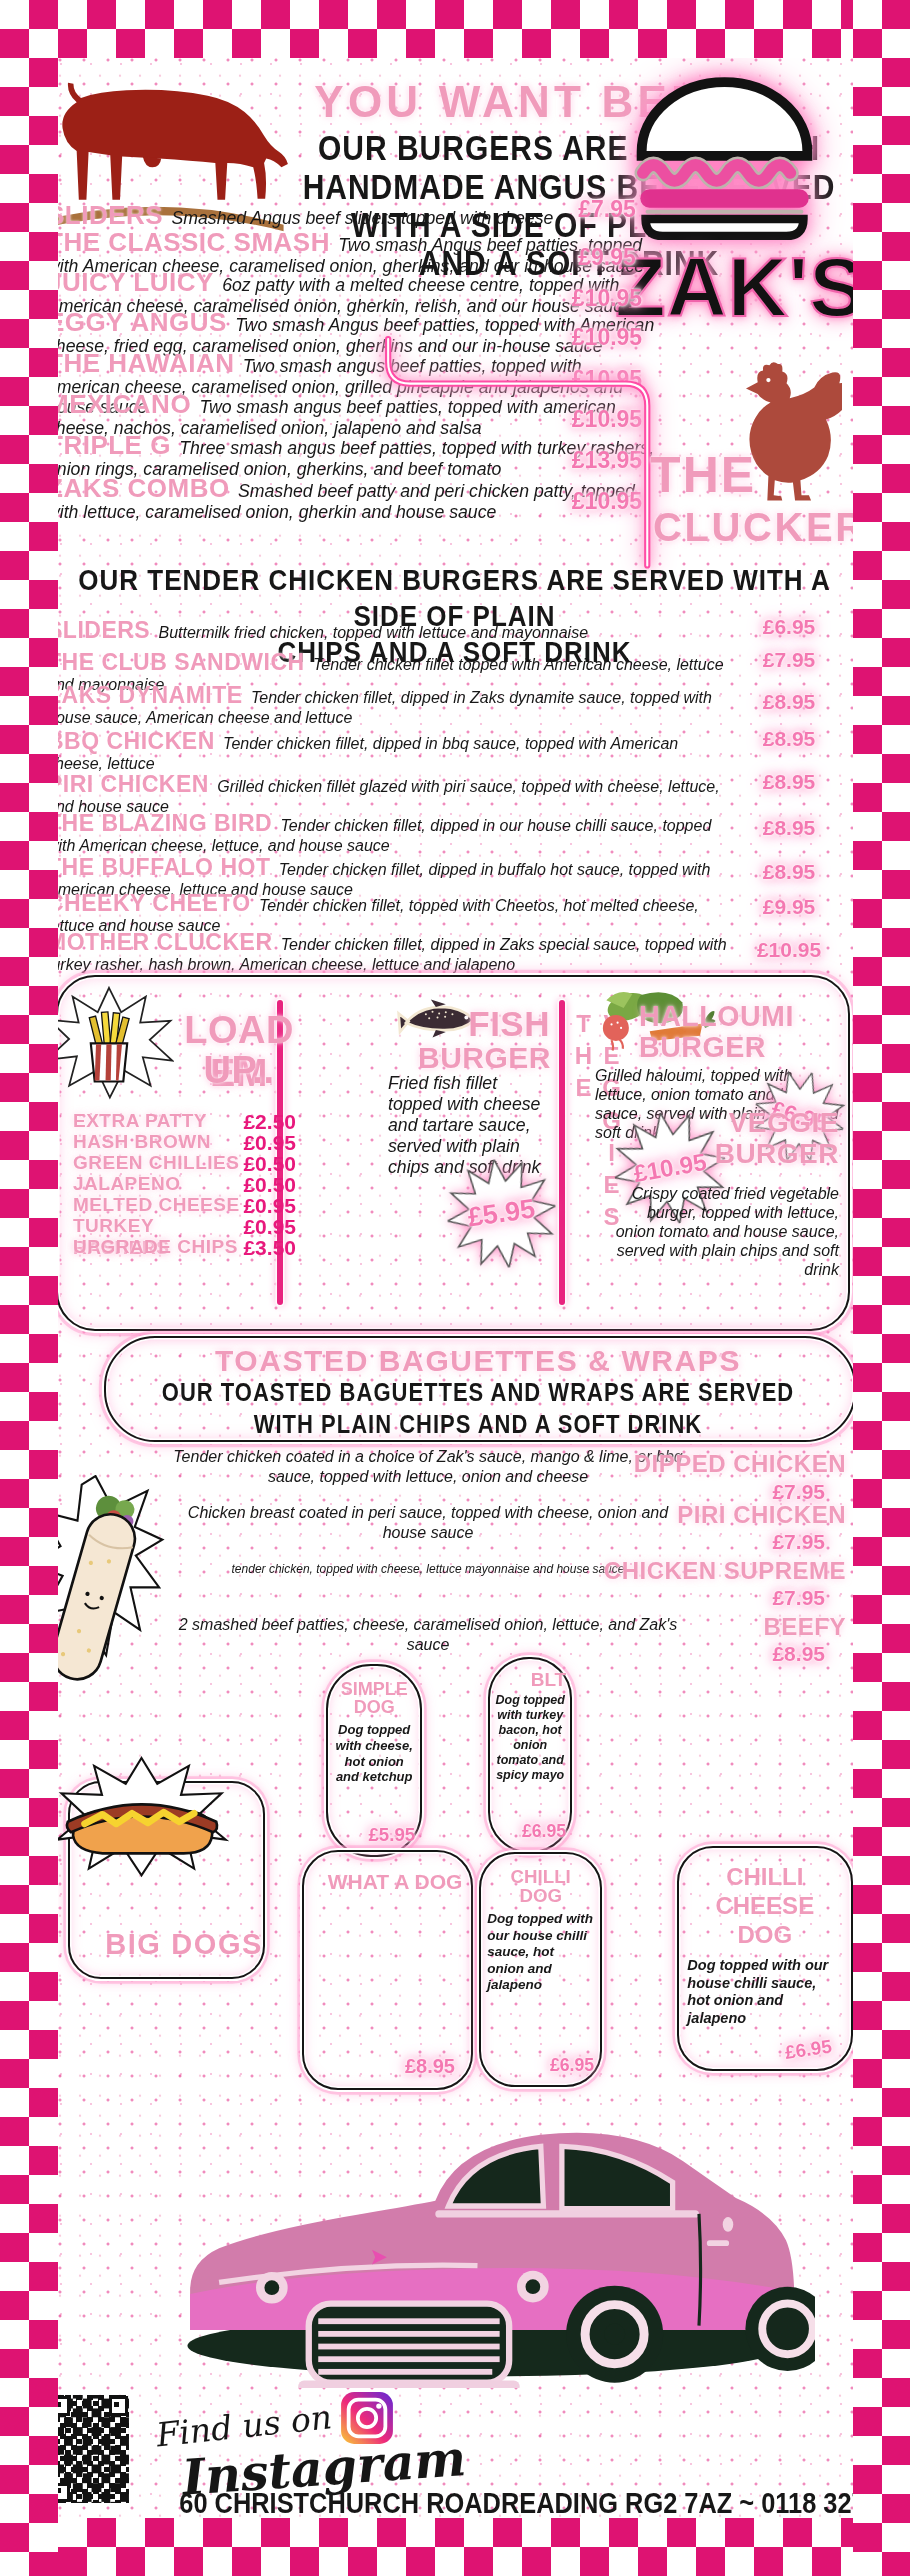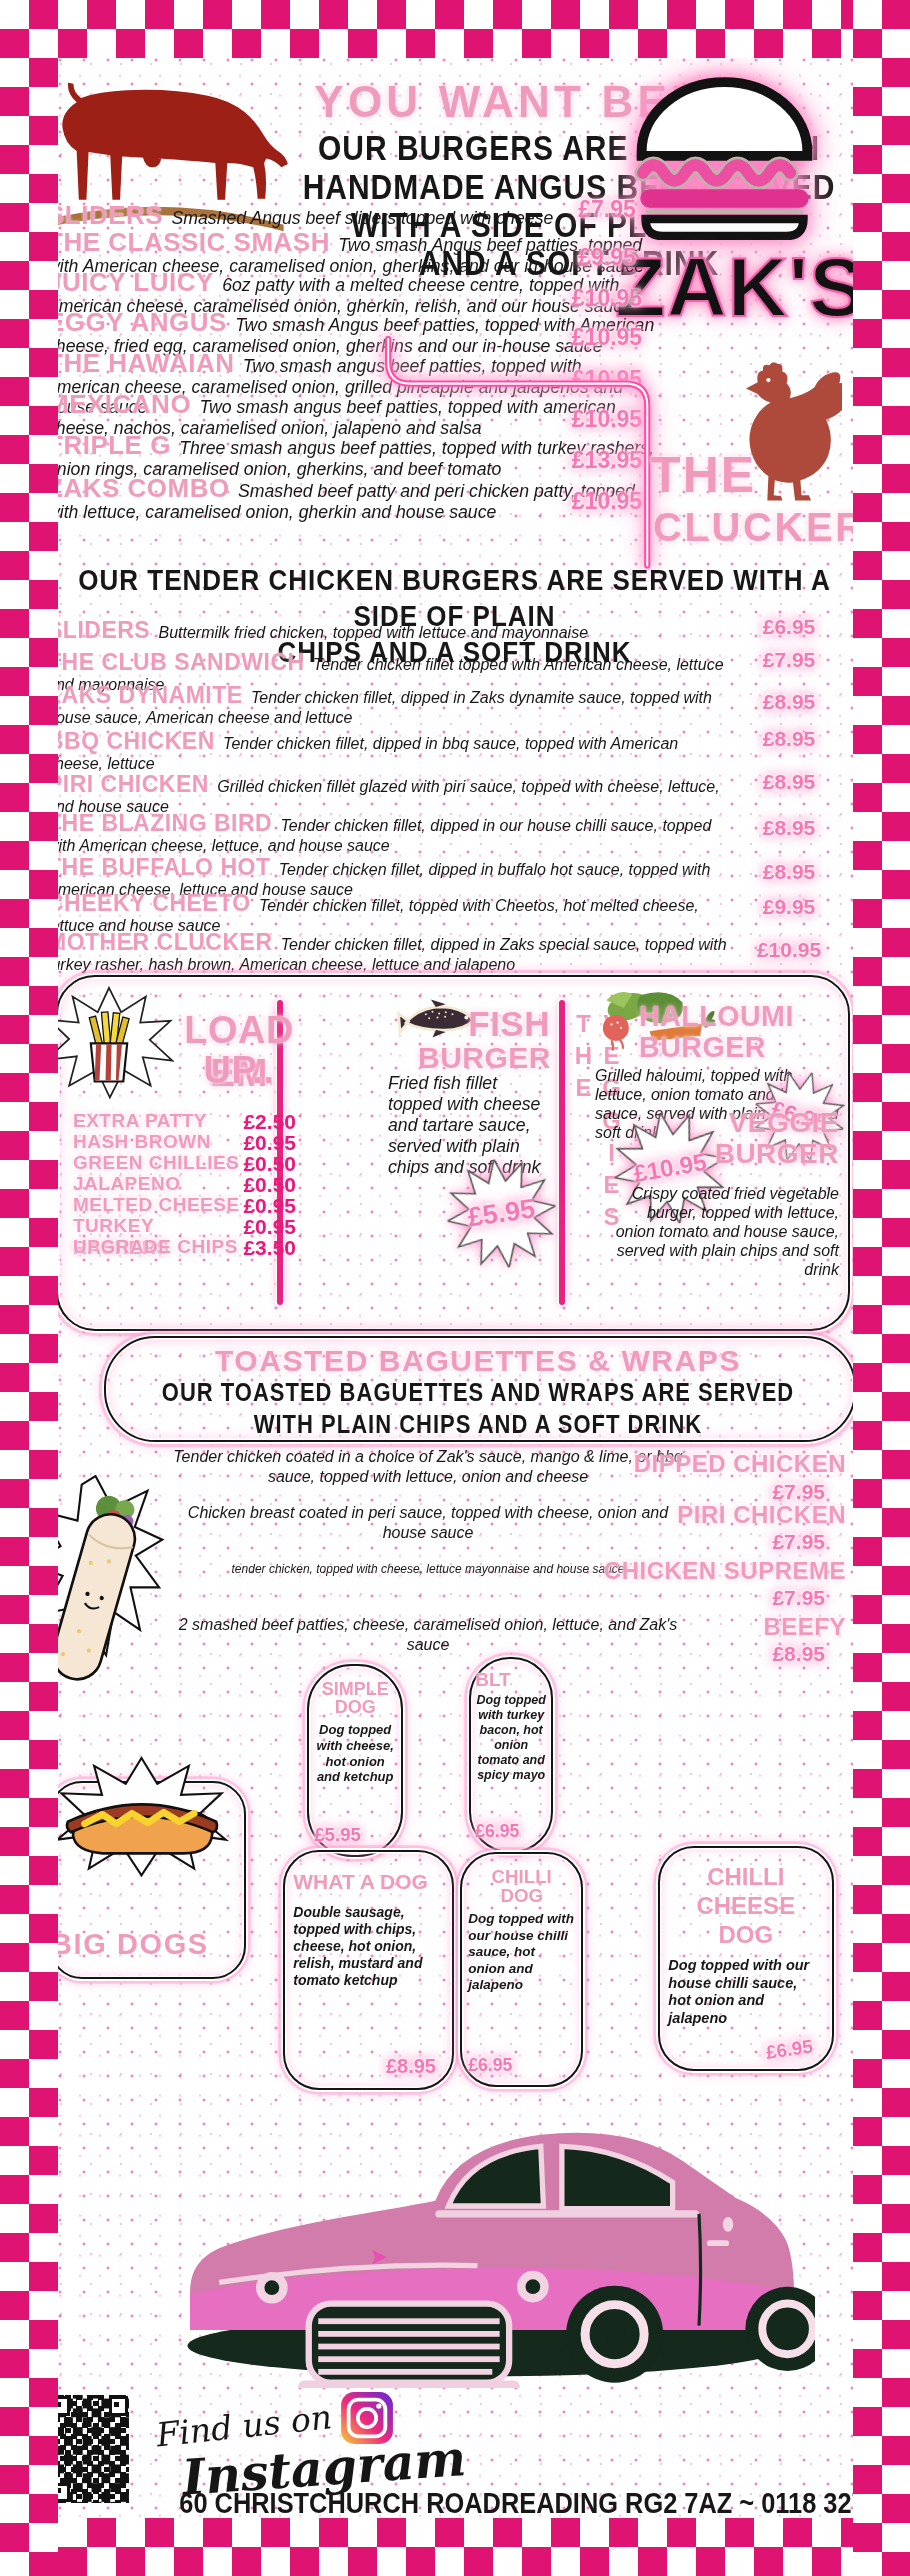--- a/index.html
+++ b/index.html
@@ -40,21 +40,21 @@
   .bar{position:absolute;width:5.7px;background:#e8237f;border-radius:3.1px;
        box-shadow:0 0 0 1.6px rgba(255,255,255,.85),0 0 8.3px #ff8fc6;}
   .burst{position:absolute;display:flex;align-items:center;justify-content:center;}
   .burst svg{position:absolute;inset:0;width:100%;height:100%;filter:drop-shadow(0 0 5.2px #ff8fc6);}
   .burst span{position:relative;z-index:2;}
   .vlabel{writing-mode:vertical-lr;text-orientation:upright;color:#f09bbb;font-weight:bold;
           letter-spacing:5.2px;text-shadow:0 0 3.1px rgba(255,255,255,.9);}
   .pill{position:absolute;border:2.1px solid #151515;
     box-shadow:0 0 0 2.1px #fff,0 0 0 4.7px rgba(255,160,208,.5),0 0 12.5px rgba(255,120,190,.7),
                inset 0 0 0 1.6px #fff,inset 0 0 10.4px rgba(255,150,205,.5);
-    display:flex;flex-direction:column;align-items:flex-start;text-align:center;}
+    display:flex;flex-direction:column;align-items:flex-end;text-align:center;margin-left:19px;}
   .pill .ptl{color:#f09bbb;font-weight:bold;line-height:1.05;text-shadow:0 0 2.6px #fff;}
   .pill .pds{font-style:italic;color:#181818;font-weight:bold;}
   .script{font-family:"DejaVu Serif","Liberation Serif",serif;font-style:italic;color:#161616;}
   .zaks{font-weight:bold;color:#121212;-webkit-text-stroke:2.1px #f064ab;letter-spacing:1px;
         text-shadow:0 0 7.3px #ff7cc0,0 0 15.6px #ff9ecb,0 0 24px #ffb6da;}
 </style>
 </head>
 <body>
 
 <div class="paper"></div>
@@ -354,21 +354,20 @@
 </div>
 <svg class="abs" style="left:52px;top:1756px;z-index:4" width="179" height="122" viewBox="0 0 340 230">
   <polygon points="170,3 200,52 260,18 245,73 322,70 276,113 330,158 255,148 270,213 205,173 170,226 135,173 70,213 85,148 10,158 64,113 18,70 95,73 80,18 140,52" fill="#fff" stroke="#111" stroke-width="4"></polygon>
   <path d="M40,150 Q40,108 92,104 L262,104 Q308,110 304,150 Q300,184 250,184 L96,184 Q44,180 40,150 Z" fill="#f0a24c" stroke="#111" stroke-width="5"></path>
   <path d="M30,124 Q170,58 312,124 Q317,139 306,144 Q170,84 36,144 Q25,136 30,124 Z" fill="#9c3b24" stroke="#111" stroke-width="5"></path>
   <polyline points="62,128 96,110 122,128 152,108 182,126 212,106 242,124 270,108" fill="none" stroke="#f6d32f" stroke-width="13" stroke-linejoin="round" stroke-linecap="round"></polyline>
 </svg>
 
 <div class="pill z" style="left:283px;top:1850px;width:150px;height:211px;border-radius:36px;padding:14.5px 8.3px 10.4px">
   <div class="ptl" style="font-size:21px;line-height:30px">WHAT A DOG</div>
-  <div class="pds" style="font-size:14px;line-height:17px;margin-top:7.3px;text-align:left">Double sausage, topped with chips, cheese, hot onion, relish, mustard and tomato ketchup</div>
   <div class="price" style="font-size:20px;margin-top:auto;align-self:flex-end;padding-right:7.3px">£8.95</div>
 </div>
 
 <div class="pill z" style="left:460px;top:1852px;width:107px;height:209px;border-radius:36px;padding:12.5px 6.2px 9.3px">
   <div class="ptl" style="font-size:18.7px">CHILLI DOG</div>
   <div class="pds" style="font-size:13.5px;line-height:16.6px;margin-top:5.2px;text-align:left">Dog topped with our house chilli sauce, hot onion and jalapeno</div>
   <div class="price" style="font-size:17.7px;margin-top:auto">£6.95</div>
 </div>
 
 <div class="pill z" style="left:658px;top:1846px;width:155px;height:198px;border-radius:36px;padding:13.5px 8.3px 9.3px">

